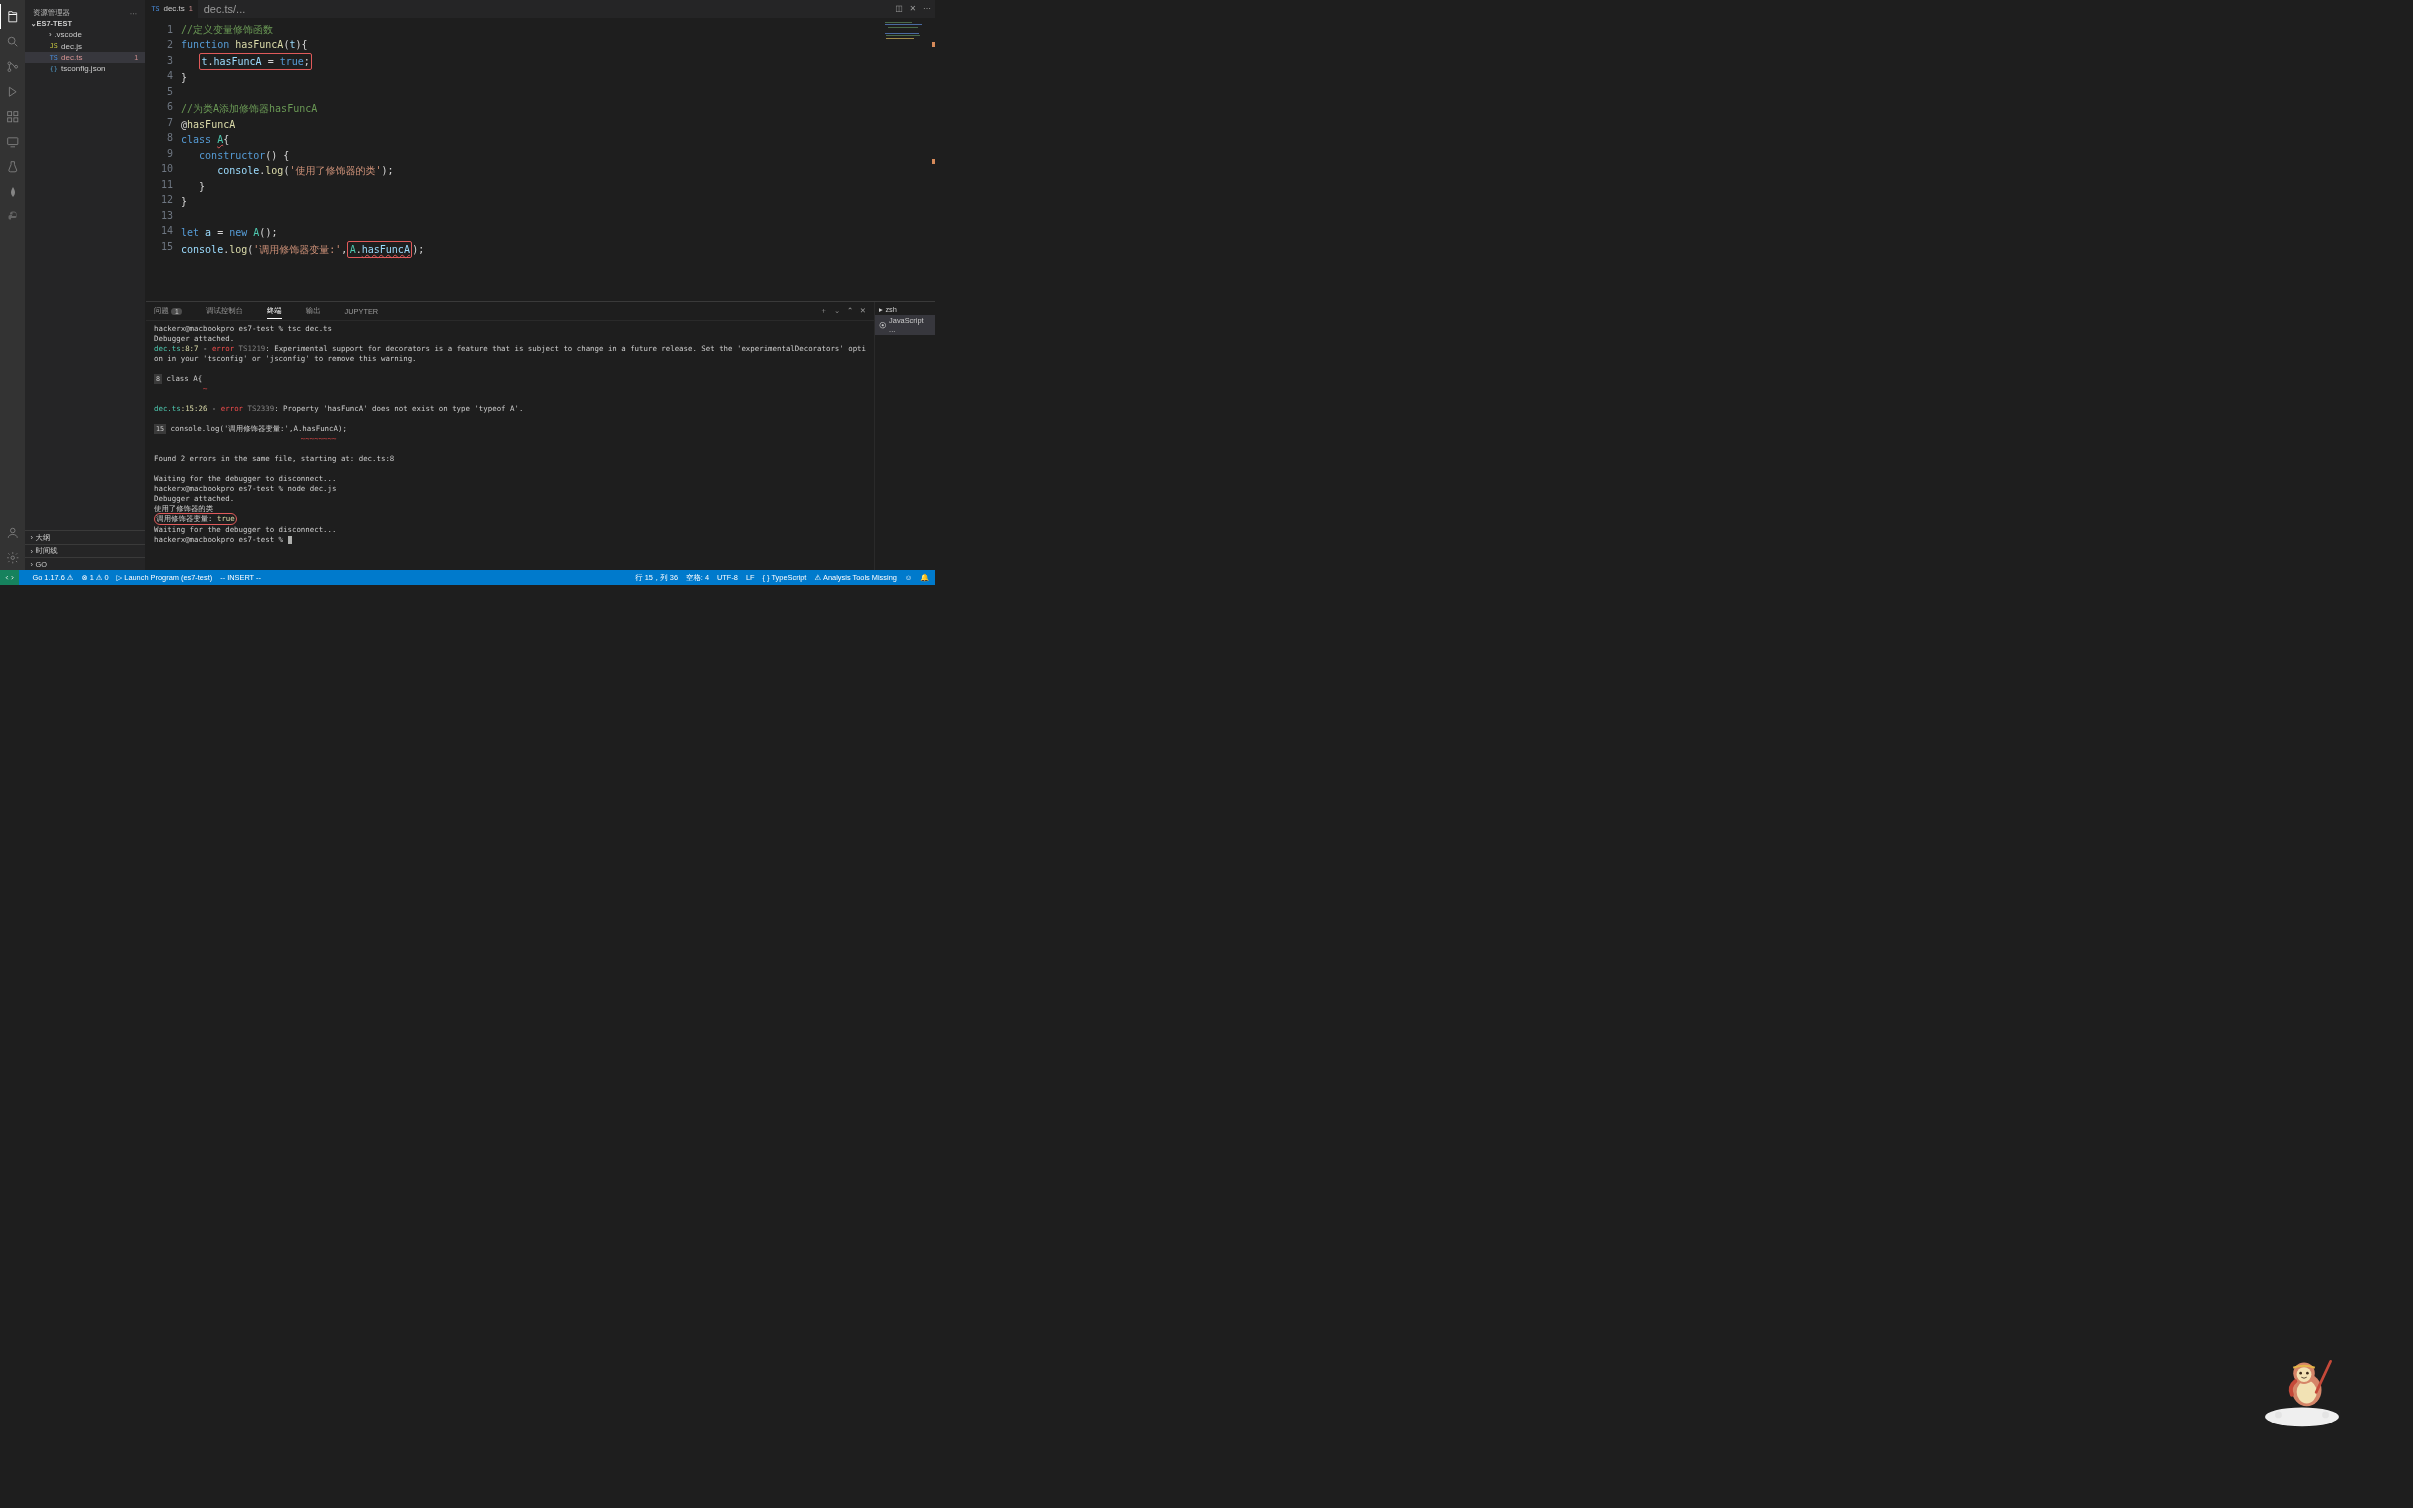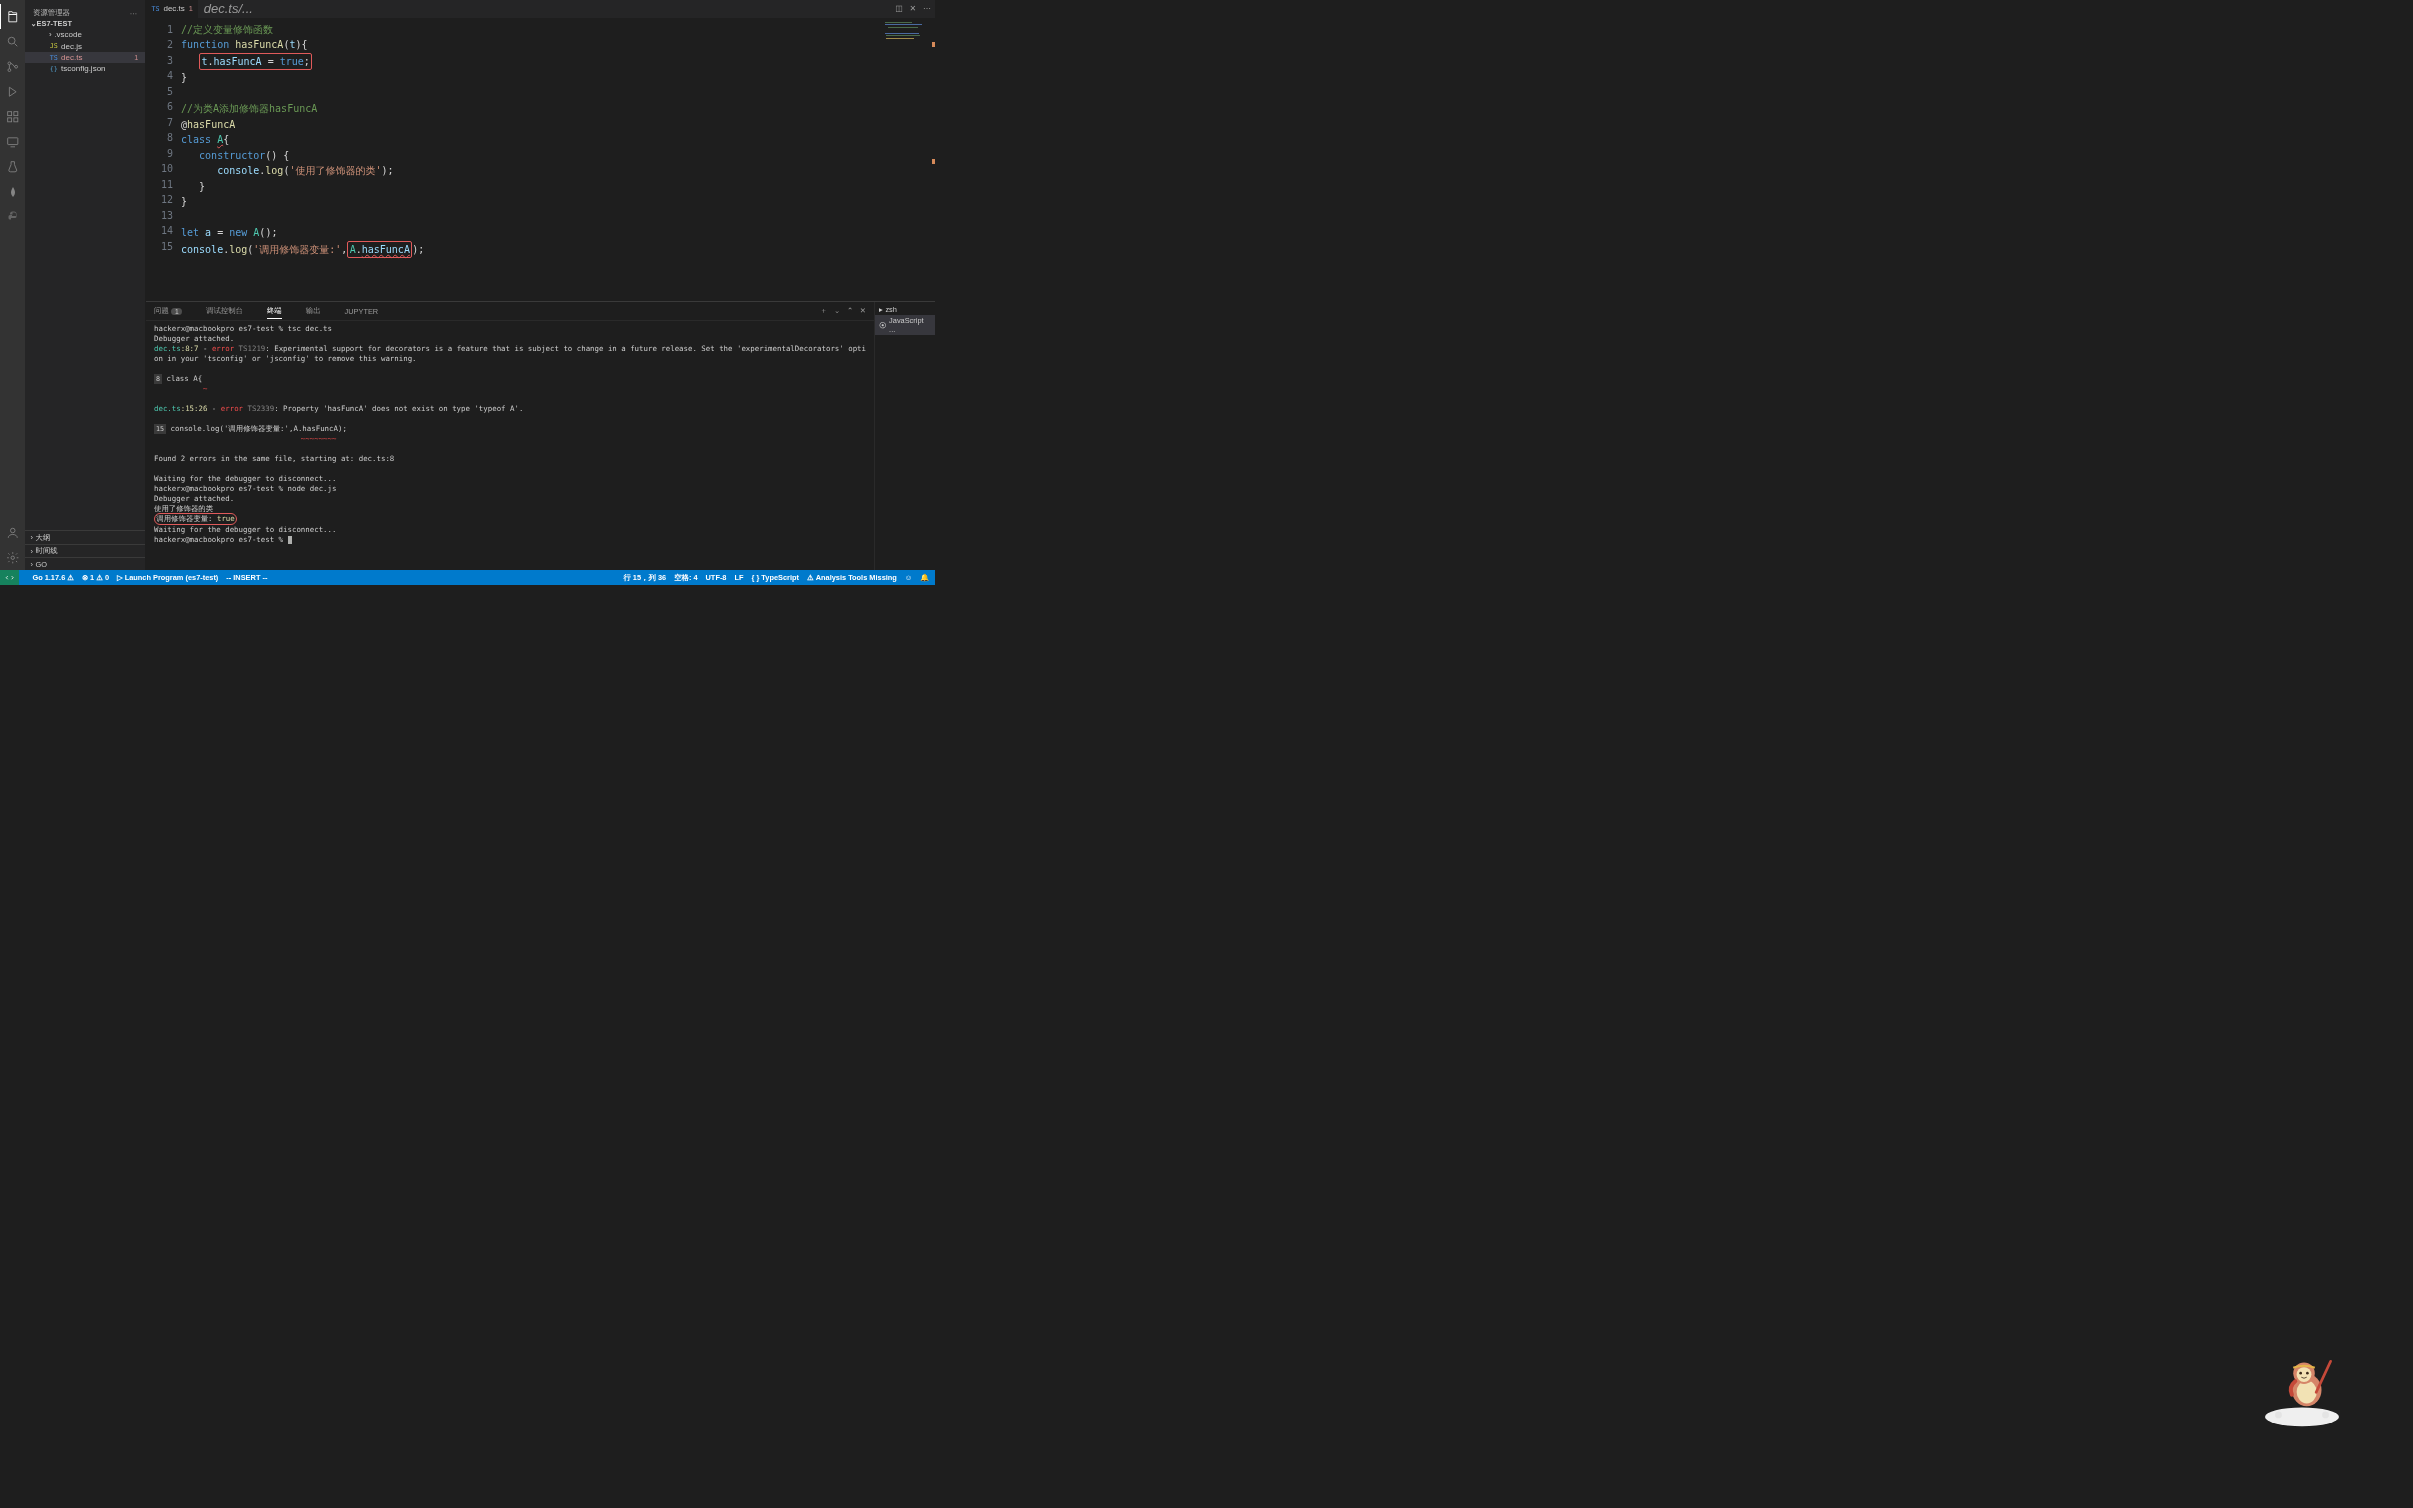--- a/index.html
+++ b/index.html
@@ -78,21 +78,21 @@
     padding-right: 4px;
   }
   .tabs-bar .left { display: flex; align-items: center; }
   .tab {
     height: 17.5px; display: flex; align-items: center; gap: 4px;
     padding: 0 5.4px; background: #1e1e1e; color: #ccc;
     font-size: 8px;
   }
   .tab .ts-label { color: #4a90e2; font-size: 6.7px; font-family: monospace; }
   .tab .warn-dot { color: #c58a8a; font-size: 7.4px; }
-  .breadcrumb { color: #9a9a9a; font-size: 13px; padding-left: 5.4px; font-style: italic; }
+  .breadcrumb { color: #9a9a9a; font-size: 11px; padding-left: 5.4px; }
   .tabs-right { display: flex; gap: 6.7px; color: #9a9a9a; align-items: center;}
   .tabs-right .icon { cursor:pointer; }
   
   .editor-body { flex: 1; display: flex; position: relative; overflow: hidden; }
   .gutter {
     width: 35px; text-align: right; padding-right: 8px;
     font-family: Menlo, monospace; font-size: 10px; color: #6e7681;
     padding-top: 4px; user-select: none;
   }
   .gutter div { line-height: 15.5px; }
@@ -159,21 +159,21 @@
   .status-bar {
     height: 15px; background: #007acc; color: #fff;
     display: flex; align-items: center; justify-content: space-between;
     font-size: 7.4px; padding: 0 5.4px;
   }
   .status-bar .remote-indicator {
     background: #16825d; height:15px; width:19px;
     margin:-0 5.4px 0 -5.4px; display:flex; align-items:center; justify-content:center;
   }
   .status-bar .grp { display: flex; align-items: center; gap: 8px; }
-  .status-bar .item { display: flex; align-items: center; gap: 2px; cursor:pointer;font-weight:bold; }
+  .status-bar .item { display: flex; align-items: center; gap: 2px; cursor:pointer; }
   .status-bar .warn-tri { font-size:7.4px; }
   .mascot {
     position: absolute; right: 67px; bottom: 81px; width: 88px; height: 74px;
     pointer-events: none; opacity: 0.98;
   }
   svg { display:block; }
 </style>
 </head>
 <body>
 

